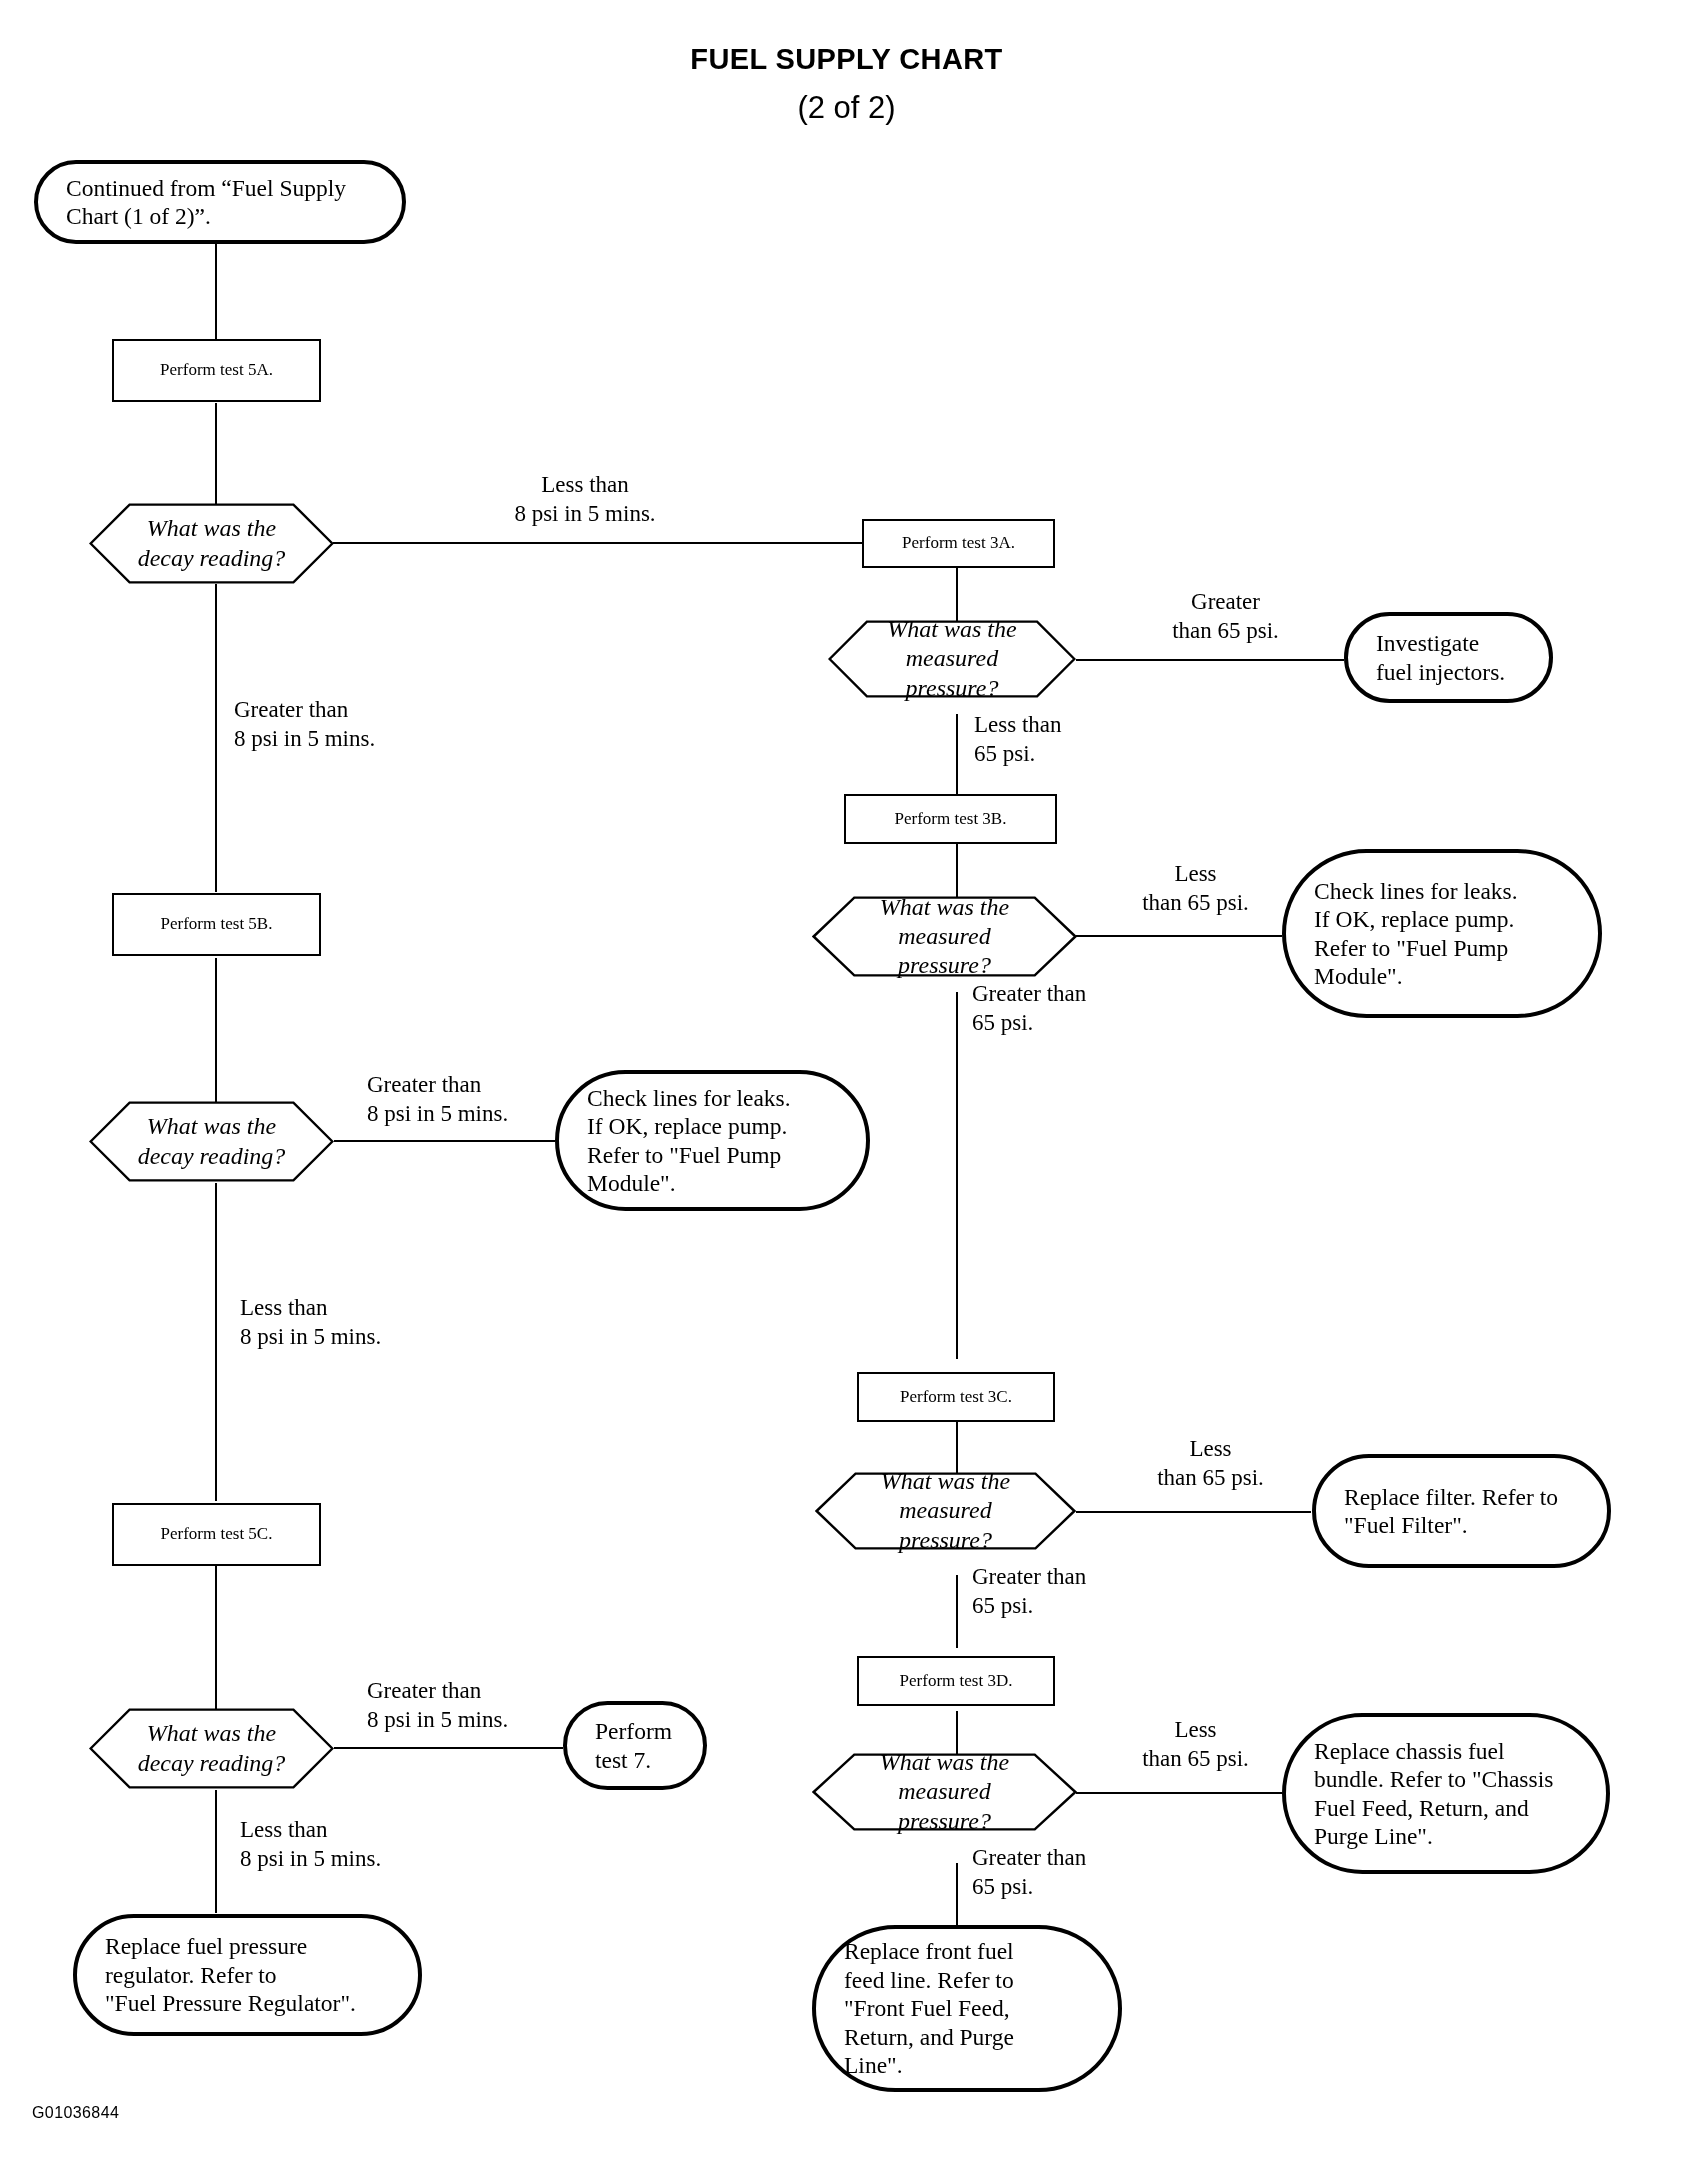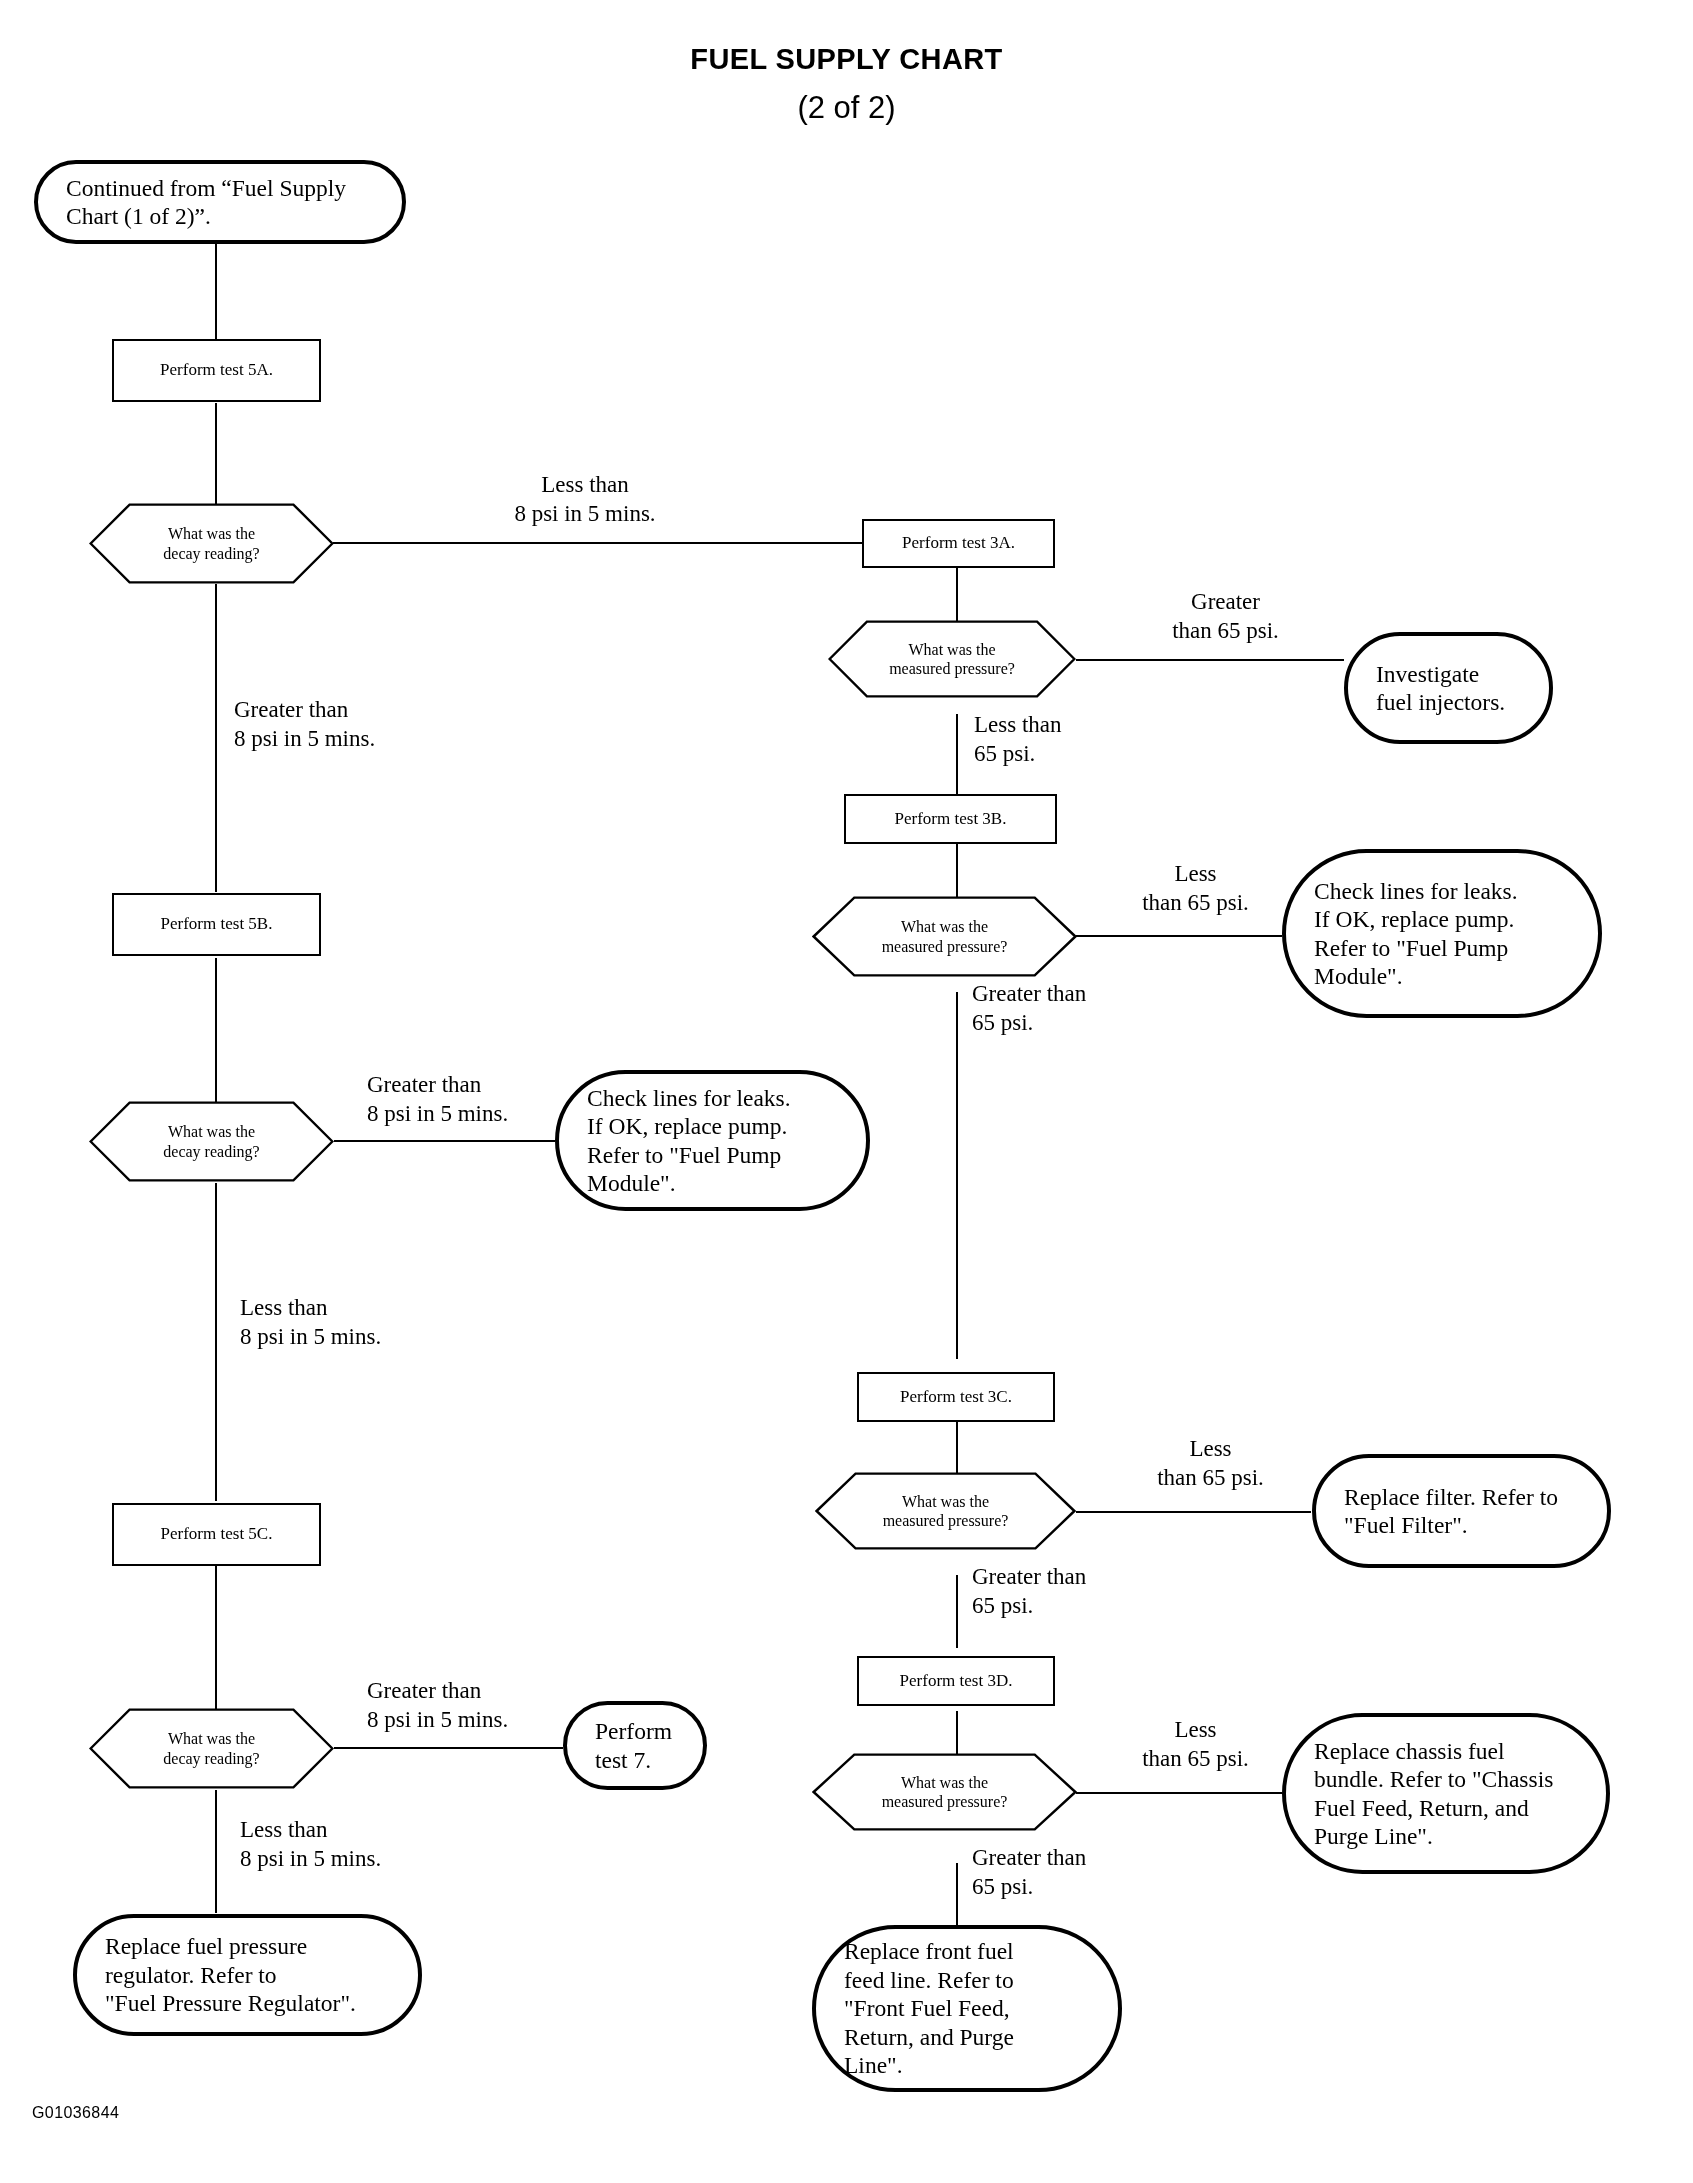--- a/index.html
+++ b/index.html
@@ -86,23 +86,24 @@
   .hex svg {
     position: absolute;
     left: 0;
     top: 0;
     width: 100%;
     height: 100%;
   }
   .hex .txt {
     position: relative;
     z-index: 2;
-    font-size: 16px;
+    font-size: 24px;
     text-align: center;
     padding: 0 37px;
+    font-style: italic;
   }
 
   
   .ln {
     position: absolute;
     background: #000;
     z-index: 1;
   }
   .ln.v { width: 2.4px; }
   .ln.h { height: 2.4px; }
@@ -252,21 +253,21 @@
     <svg viewBox="0 0 306 96" preserveAspectRatio="none">
       <polygon points="48,2 258,2 304,48 258,94 48,94 2,48" fill="#ffffff" stroke="#000000" stroke-width="3"></polygon>
     </svg>
     <span class="txt">What was the
 measured pressure?</span>
   </div>
 
   <div class="elabel c" style="left:1120px; top:588px; width:211px;">Greater
 than 65 psi.</div>
 
-  <div class="node term center" style="left:1344px; top:632px; width:209px; height:112px;">
+  <div class="node term center" style="left:1344px; top:612px; width:209px; height:91px;">
     <span class="txt">Investigate
 fuel injectors.</span>
   </div>
 
   <div class="elabel l" style="left:974px; top:711px; width:211px;">Less than
 65 psi.</div>
 
   <div class="node proc" style="left:844px; top:794px; width:213px; height:50px;">
     <span class="txt">Perform test 3B.</span>
   </div>

